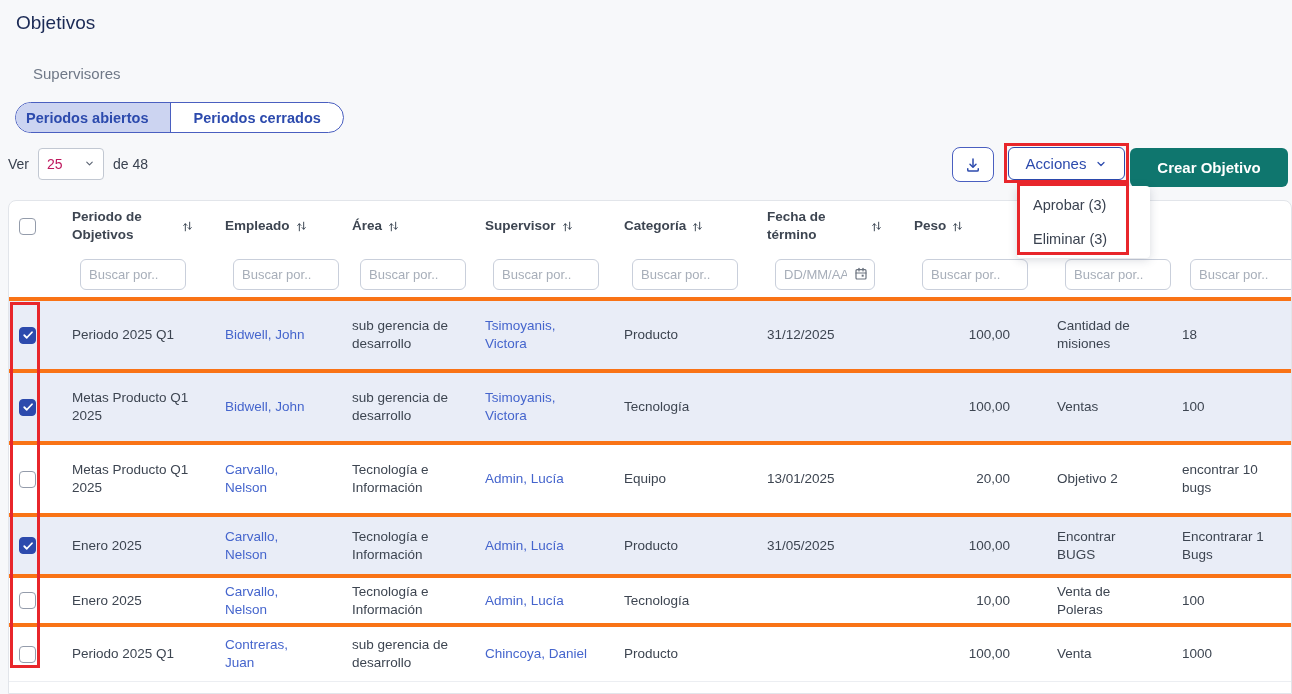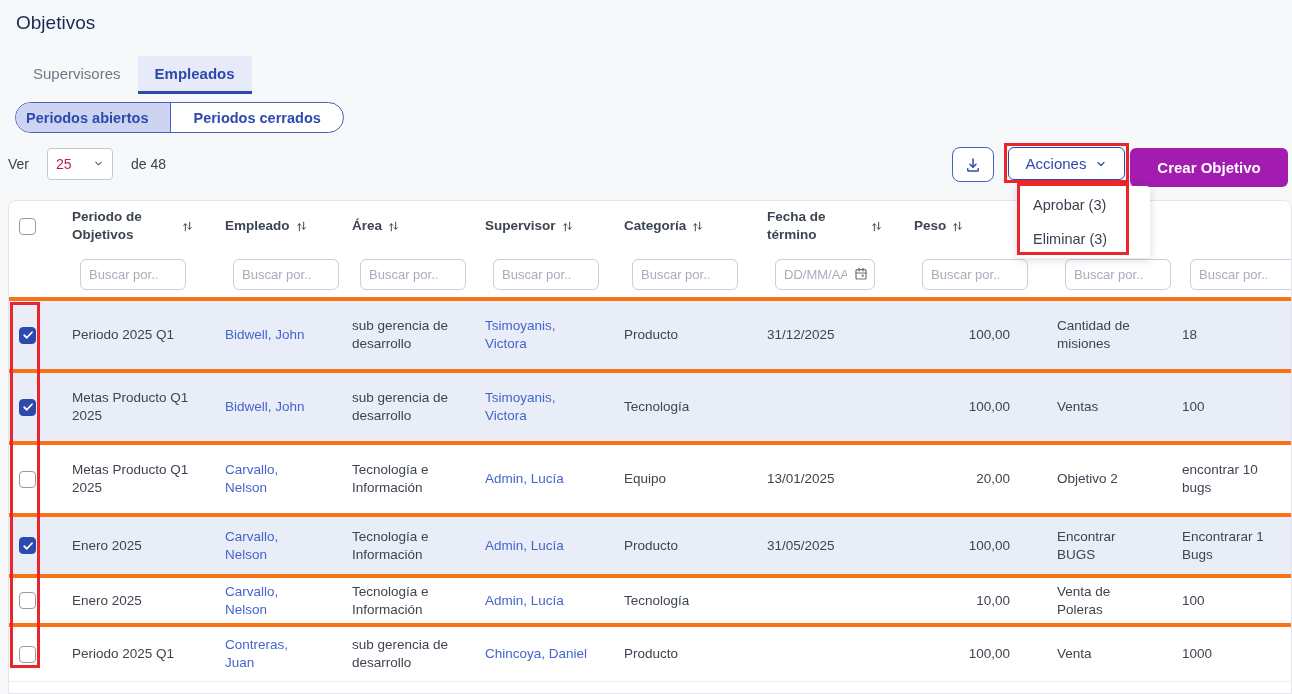--- a/index.html
+++ b/index.html
@@ -10,27 +10,27 @@
 
   .tabs { position:absolute; left:16px; top:56px; display:flex; }
   .tab { padding:9px 17px; font-size:15px; color:#6f7887; cursor:pointer; }
   .tab.active { background:#e7eaf8; color:#2c4aad; font-weight:bold; border-bottom:3px solid #2c4aad; }
 
   .pillgroup { position:absolute; left:15px; top:102px; display:flex; border:1px solid #4a5fc0; border-radius:16px; overflow:hidden; background:#fff; height:31px; }
   .pill { padding:0 22px; font-size:14.5px; font-weight:bold; color:#2c4aad; display:flex; align-items:center; cursor:pointer; }
   .pill.active { background:#ccd4f1;padding-left:10px; }
   .pill + .pill { border-left:1px solid #4a5fc0; }
 
-  .list-controls { position:absolute; left:8px; top:147px; display:flex; align-items:center; gap:18px; font-size:14px; color:#3a4250; height:33px; }
+  .list-controls { position:absolute; left:8px; top:147px; display:flex; align-items:center; gap:9px; font-size:14px; color:#3a4250; height:33px; }
   .select { width:66px; height:32px; border:1px solid #c2c8d2; border-radius:4px; background:#fff; display:flex; align-items:center; justify-content:space-between; padding:0 8px; font-size:14px; color:#be185d; cursor:pointer; }
 
   .btn { display:flex; align-items:center; justify-content:center; border-radius:6px; cursor:pointer; font-size:15px; }
   .download-btn { position:absolute; left:952px; top:147px; width:42px; height:35px; border:1px solid #4a5fc0; border-radius:8px; background:#fff; }
   .acciones-btn { position:absolute; left:1008px; top:147px; width:117px; height:33px; border:1px solid #2c4aad; background:#fff; color:#2c4aad; gap:9px; }
-  .crear-btn { position:absolute; left:1130px; top:148px; width:158px; height:39px; background:#a21caf; color:#fff; font-weight:bold; border:none; }
+  .crear-btn { position:absolute; left:1130px; top:148px; width:158px; height:39px; background:#0f766e; color:#fff; font-weight:bold; border:none; }
 
   .table { position:absolute; left:8px; top:200px; width:1284px; height:494px; background:#fff; border:1px solid #e2e5ea; border-radius:8px 8px 0 0; overflow:hidden;
            --cols: 40px 138px 112px 118px 124px 128px 132px 128px 110px 112px 1fr; }
   .row { display:grid; grid-template-columns:var(--cols);gap:15px; }
   .t-head { min-height:50px; }
   .hcell { display:flex; align-items:center; gap:5px; padding:6px 2px 0 8px; font-size:13.5px; font-weight:bold; color:#212b36; line-height:17px; }
   .t-filter { height:46px; }
   .fcell { padding-top:4px; }
   .finput { width:106px; height:31px; margin-left:8px; border:1px solid #c9cfdb; border-radius:6px; font-size:13px; color:#333; padding:0 8px; background:#fff; font-family:"Liberation Sans",sans-serif; }
   .finput::placeholder { color:#a7aeb9; }
@@ -67,21 +67,20 @@
 
   .sort-ic { flex:none; }
 </style>
 </head>
 <body>
 
 <h1 class="page-title">Objetivos</h1>
 
 <div class="tabs">
   <div class="tab">Supervisores</div>
-  <div class="tab active">Empleados</div>
 </div>
 
 <div class="pillgroup">
   <div class="pill active">Periodos abiertos</div>
   <div class="pill">Periodos cerrados</div>
 </div>
 
 <div class="list-controls">
   <span>Ver</span>
   <div class="select">

